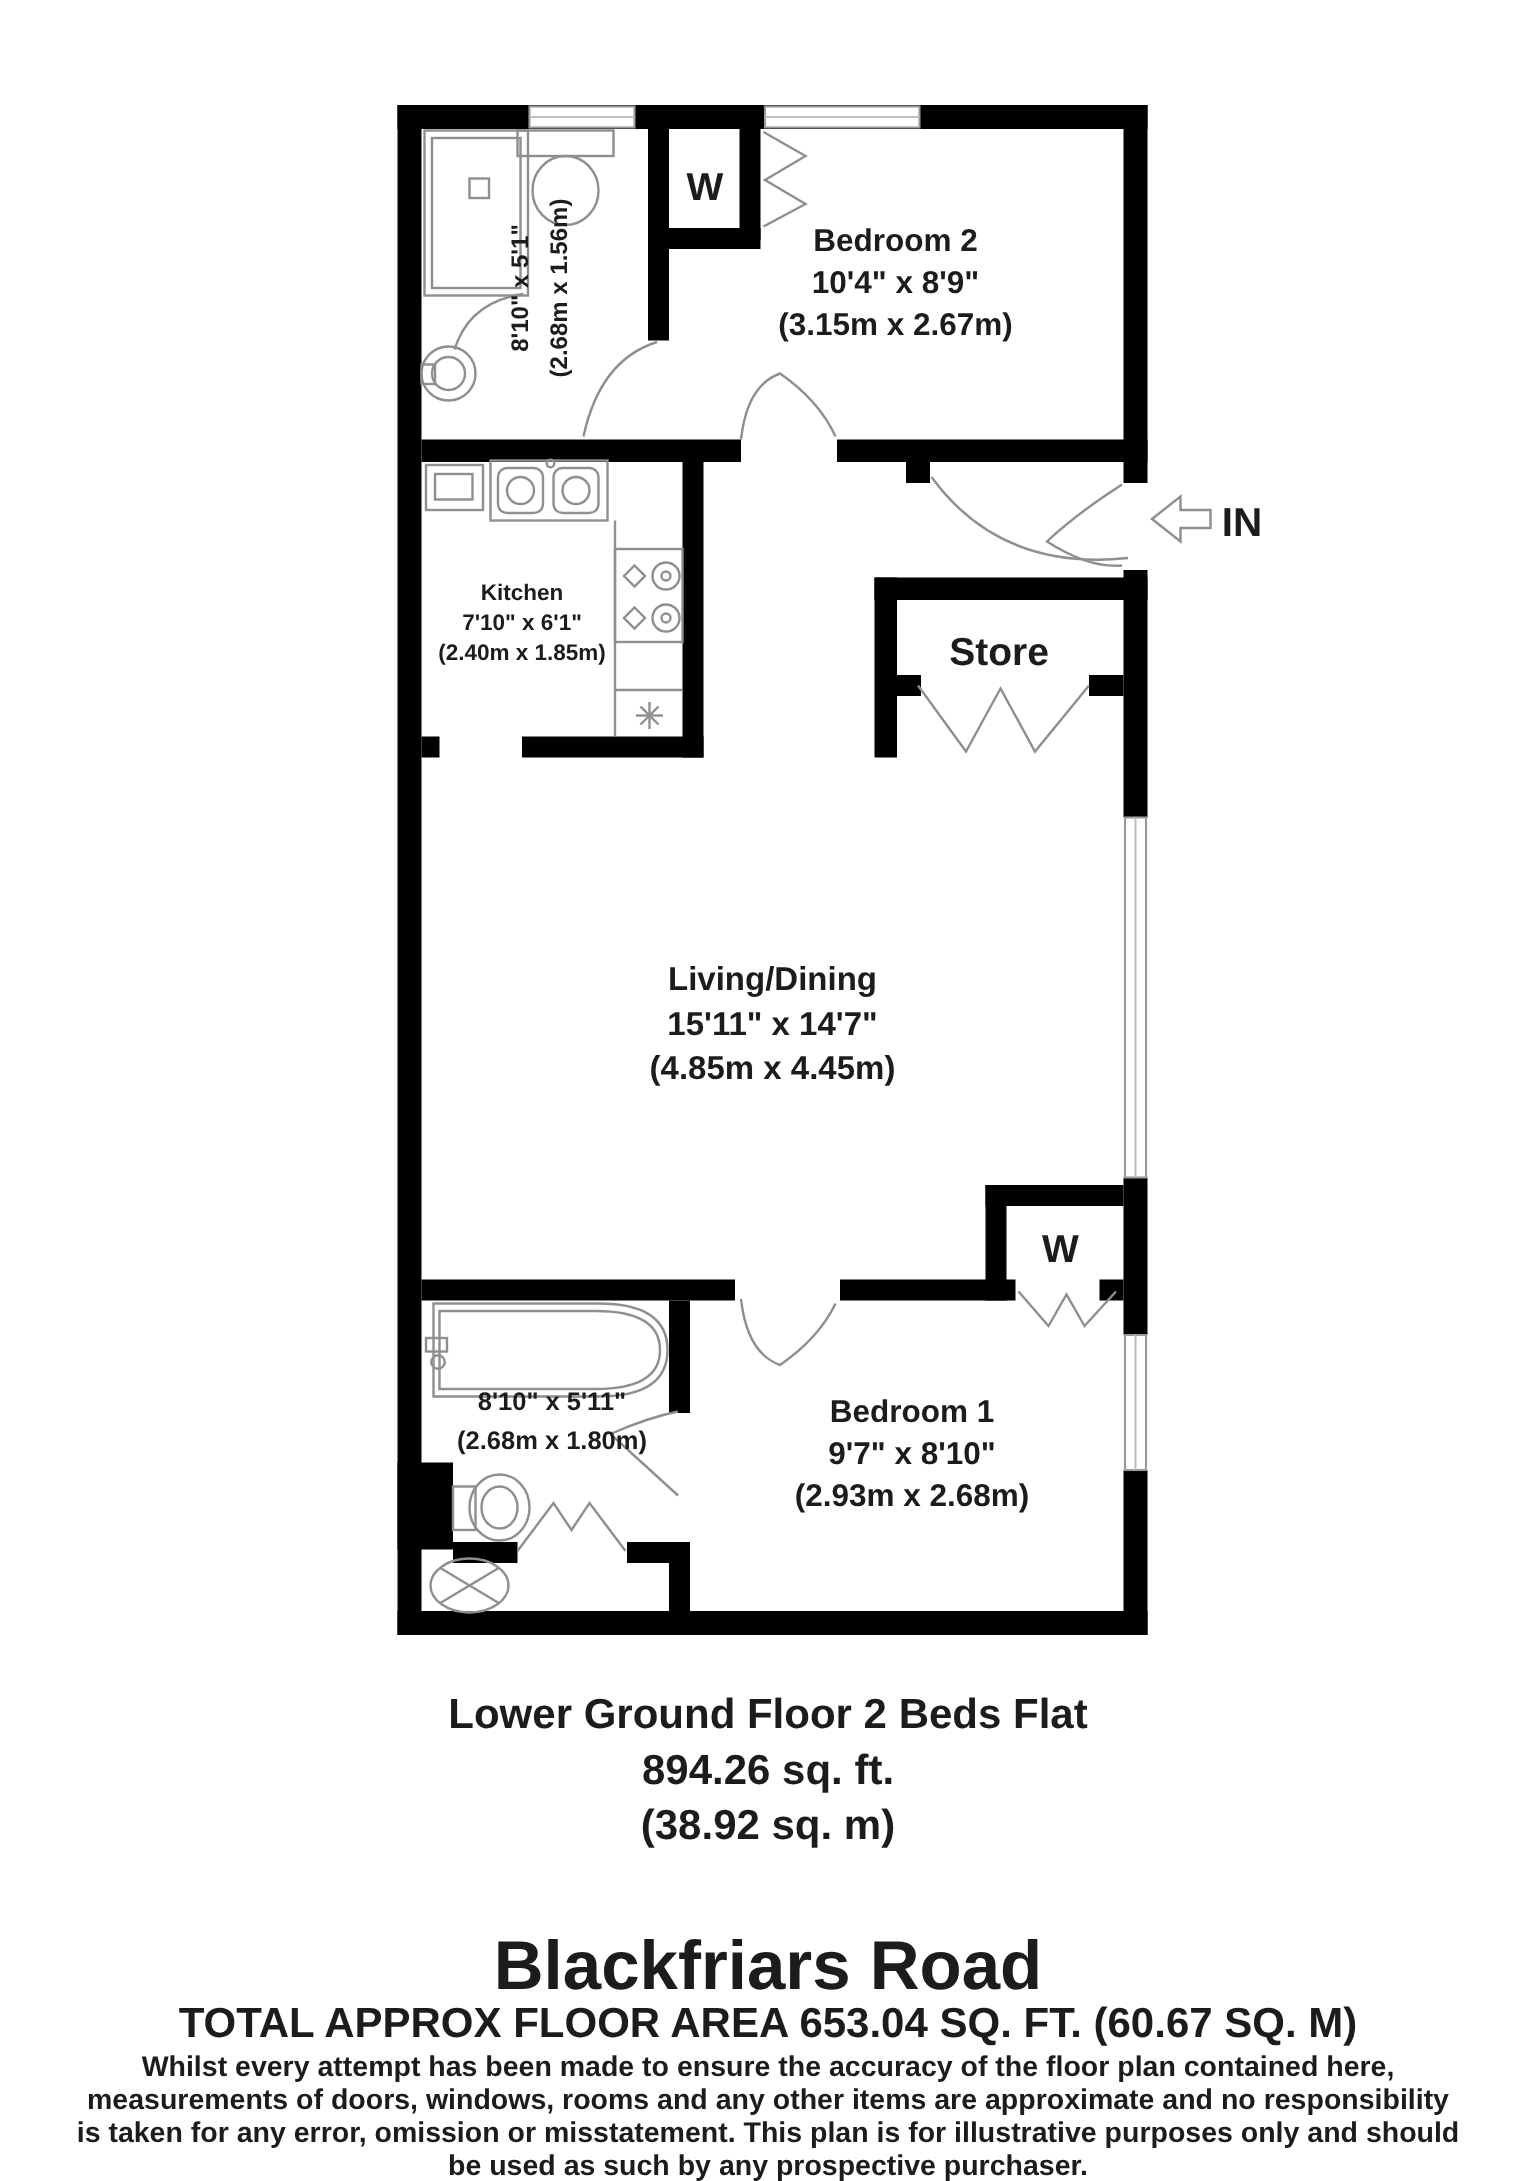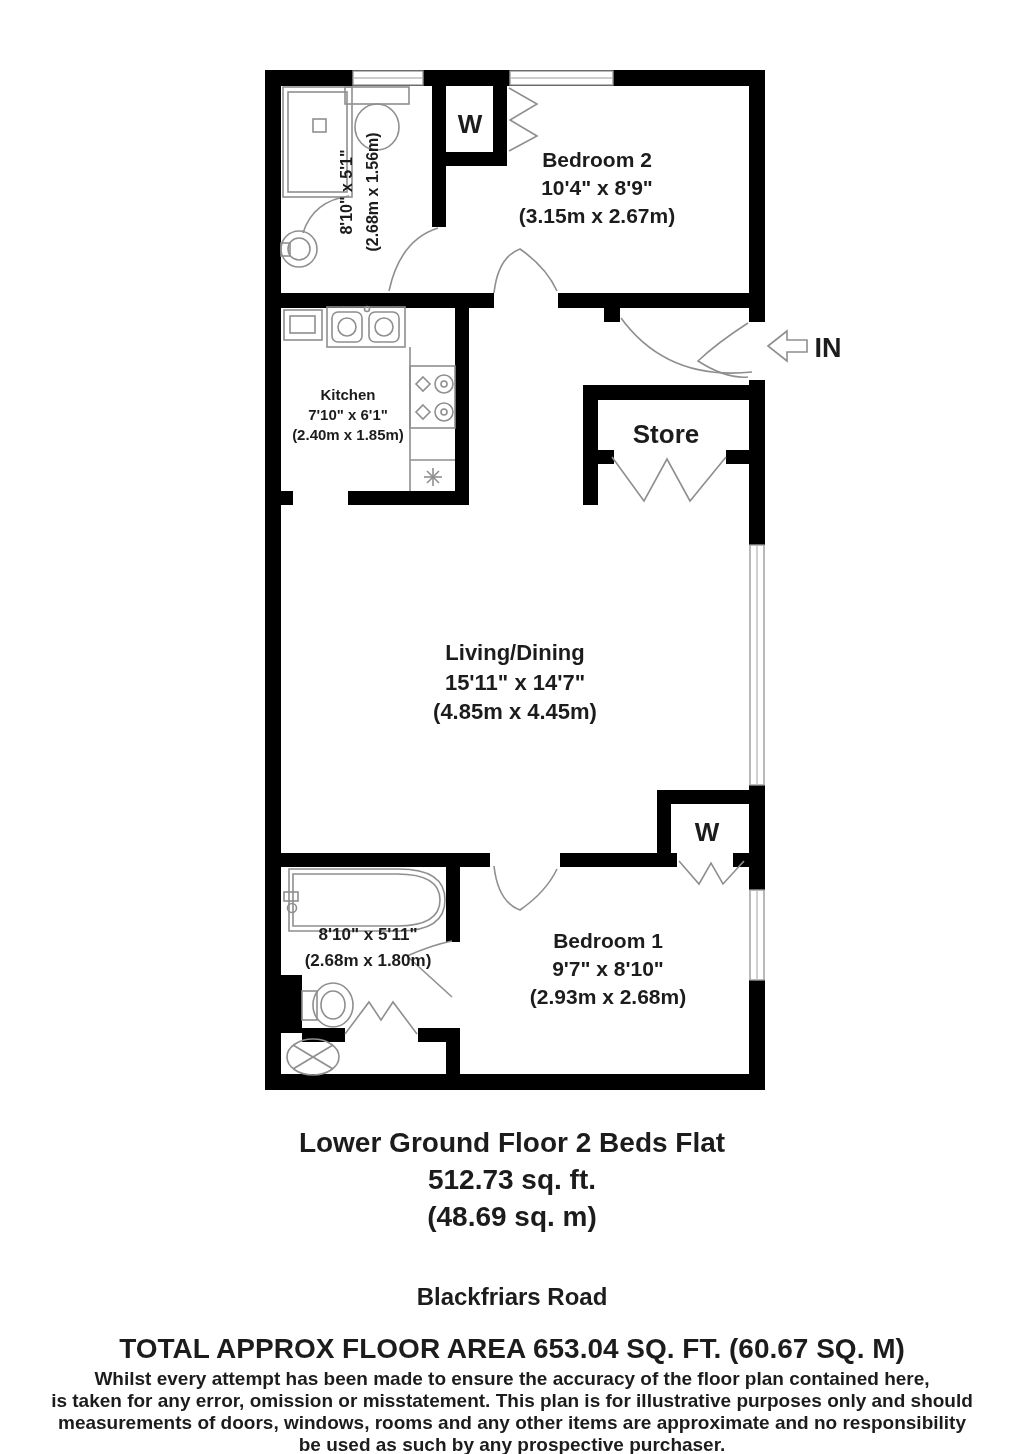--- a/index.html
+++ b/index.html
@@ -13,21 +13,21 @@
   .winline{stroke:#bdbdbd;stroke-width:1.4;}
   .door{fill:none;stroke:#8f8f8f;stroke-width:1.6;}
   .fx{fill:none;stroke:#8f8f8f;stroke-width:1.6;}
   .fxw{fill:#ffffff;stroke:#8f8f8f;stroke-width:1.6;}
   .lbl{font-family:"Liberation Sans",sans-serif;font-weight:bold;fill:#1c1c1c;text-anchor:middle;}
   .s26{font-size:26px;} .s27{font-size:27px;} .s22{font-size:22px;}
   .s21{font-size:21px;} .s17{font-size:17px;} .s16{font-size:16px;} .s15{font-size:15px;}
   
   .ftr{position:absolute;left:0;width:1024px;text-align:center;font-weight:bold;color:#1c1c1c;}
   .f-summary{top:1124px;font-size:28px;line-height:37px;text-align:center;}
-  .f-address{top:1283px;font-size:24px;}
+  .f-address{top:1283px;font-size:46px;}
   .f-total{top:1333px;font-size:28px;}
   .f-disclaimer{top:1368px;font-size:19px;line-height:22px;white-space:nowrap;}
 </style>
 </head>
 <body>
 
 <div class="page">
 
 <svg width="1024" height="1110" viewBox="0 0 1024 1110">
 
@@ -173,28 +173,28 @@
     <text class="lbl s17" x="368" y="940">8'10" x 5'11"</text>
     <text class="lbl s17" x="368" y="966">(2.68m x 1.80m)</text>
     <text class="lbl s21" x="608" y="948">Bedroom 1</text>
     <text class="lbl s21" x="608" y="976">9'7" x 8'10"</text>
     <text class="lbl s21" x="608" y="1004">(2.93m x 2.68m)</text>
   </g>
 </svg>
 
 <div class="ftr f-summary">
   <div>Lower Ground Floor 2 Beds Flat</div>
-  <div>512.73 sq. ft.</div>
-  <div>(48.69 sq. m)</div>
+  <div>894.26 sq. ft.</div>
+  <div>(38.92 sq. m)</div>
 </div>
 
 <div class="ftr f-address">Blackfriars Road</div>
 
 <div class="ftr f-total">TOTAL APPROX FLOOR AREA 653.04 SQ. FT. (60.67 SQ. M)</div>
 
 <div class="ftr f-disclaimer">
   <div>Whilst every attempt has been made to ensure the accuracy of the floor plan contained here,</div>
+  <div>measurements of doors, windows, rooms and any other items are approximate and no responsibility</div>
   <div>is taken for any error, omission or misstatement. This plan is for illustrative purposes only and should</div>
-  <div>measurements of doors, windows, rooms and any other items are approximate and no responsibility</div>
   <div>be used as such by any prospective purchaser.</div>
 </div>
 
 </div>
 
 </body></html>

